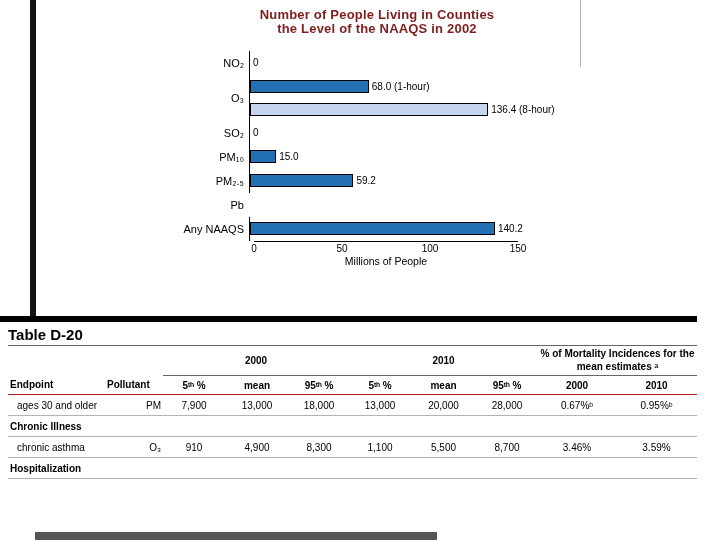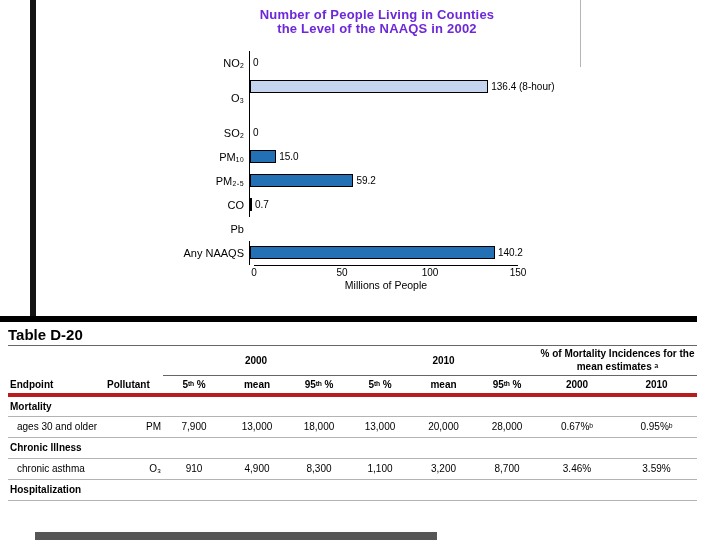--- a/index.html
+++ b/index.html
@@ -9,21 +9,21 @@
 
   
   .left-strip { position:absolute; left:30px; top:0; width:6px; height:316px; background:#141414; }
   .edge-line  { position:absolute; left:580px; top:0; width:1px; height:67px; background:#b5b5b5; }
   .divider    { position:absolute; left:0; top:316px; width:697px; height:6px; background:#000; }
   .bottom-strip { position:absolute; left:35px; top:532px; width:402px; height:8px; background:#565656; }
 
   
   .chart { position:absolute; left:167px; top:8px; width:452px; }
   .chart-title { width:420px; text-align:center; font-weight:bold; font-size:13px;
-                 line-height:1.1; color:#6d28d9; letter-spacing:.2px; margin-bottom:14px; }
+                 line-height:1.1; color:#7f1d1d; letter-spacing:.2px; margin-bottom:14px; }
   .crow { display:flex; align-items:center; height:24px; }
   .crow.tall { height:46px; }
   .cat { width:82px; padding-right:5px; text-align:right; font-size:11px; flex-shrink:0; }
   .plot { align-self:stretch; width:263px; border-left:1px solid #000;
           display:flex; flex-direction:column; justify-content:center; }
   .crow.tall .plot { justify-content:space-between; padding:5px 0; }
   .barline { display:flex; align-items:center; height:13px; }
   .bar { height:13px; background:var(--bar-dark,#2470b4); border:1px solid #000; flex-shrink:0; }
   .bar.light { background:var(--bar-light,#c6d5ef); }
   .bval { font-size:10px; padding-left:3px; white-space:nowrap; flex-shrink:0; }
@@ -34,21 +34,21 @@
   
   .tsec { position:absolute; left:8px; top:326px; width:689px; }
   .tnum { font-weight:bold; font-size:15px; margin-bottom:2px; }
   .tcap { font-weight:bold; font-size:10.5px; line-height:1.5; margin-bottom:5px; }
   table.dt { border-collapse:collapse; width:689px; table-layout:fixed; border-top:1px solid #666; }
   .dt th, .dt td { font-size:10px; }
   .grow th { font-weight:bold; text-align:center; vertical-align:middle; padding:2px; }
   .gh-span { border-bottom:1px solid #666; }
   .gh-baseline { font-size:9.5px; line-height:1.25; }
   .hrow th { font-weight:bold; text-align:center; padding:3px 2px; height:19px;
-             border-bottom:4px solid #b91c1c; vertical-align:middle; }
+             border-bottom:1px solid #b91c1c; vertical-align:middle; }
   .hrow th.tl { text-align:left; padding-left:2px; }
   .dt tbody td { text-align:center; height:21px; vertical-align:middle;
                  border-bottom:1px solid #b3b3b3; padding:0 2px; }
   .dt tbody td.ep  { text-align:left; padding-left:9px; }
   .dt tbody td.pol { text-align:right; padding-left:4px; }
   .dt tbody tr.section td.ep { font-weight:bold; padding-left:2px; }
 </style>
 </head>
 <body>
 
@@ -72,20 +72,24 @@
 
             <span class="bval">0</span>
           </div>
         </div>
       </div>
 
       <div class="crow tall">
         <span class="cat">O₃</span>
         <div class="plot">
           <div class="barline">
+            <div class="bar" style="width: 45.3333%;"></div>
+            <span class="bval">68.0 (1-hour)</span>
+          </div>
+          <div class="barline">
             <div class="bar light" style="width: 90.9333%;"></div>
             <span class="bval">136.4 (8-hour)</span>
           </div>
         </div>
       </div>
 
       <div class="crow">
         <span class="cat">SO₂</span>
         <div class="plot">
           <div class="barline">
@@ -108,29 +112,20 @@
       <div class="crow">
         <span class="cat">PM₂.₅</span>
         <div class="plot">
           <div class="barline">
             <div class="bar" style="width: 39.4667%;"></div>
             <span class="bval">59.2</span>
           </div>
         </div>
       </div>
 
-      <div class="crow">
-        <span class="cat">CO</span>
-        <div class="plot">
-          <div class="barline">
-            <div class="bar" style="width: 0.466667%;"></div>
-            <span class="bval">0.7</span>
-          </div>
-        </div>
-      </div>
 
       <div class="crow">
         <span class="cat">Pb</span>
       </div>
 
       <div class="crow">
         <span class="cat">Any NAAQS</span>
         <div class="plot">
           <div class="barline">
             <div class="bar" style="width: 93.4667%;"></div>
@@ -181,32 +176,20 @@
           <th>mean</th>
           <th>95ᵗʰ %</th>
           <th>5ᵗʰ %</th>
           <th>mean</th>
           <th>95ᵗʰ %</th>
           <th>2000</th>
           <th>2010</th>
         </tr>
       </thead>
       <tbody>
-        <tr class="section">
-          <td class="ep">Mortality</td>
-          <td class="pol"></td>
-          <td></td>
-          <td></td>
-          <td></td>
-          <td></td>
-          <td></td>
-          <td></td>
-          <td></td>
-          <td></td>
-        </tr>
         <tr>
           <td class="ep">ages 30 and older</td>
           <td class="pol">PM</td>
           <td>7,900</td>
           <td>13,000</td>
           <td>18,000</td>
           <td>13,000</td>
           <td>20,000</td>
           <td>28,000</td>
           <td>0.67%ᵇ</td>
@@ -224,21 +207,21 @@
           <td></td>
           <td></td>
         </tr>
         <tr>
           <td class="ep">chronic asthma</td>
           <td class="pol">O₃</td>
           <td>910</td>
           <td>4,900</td>
           <td>8,300</td>
           <td>1,100</td>
-          <td>3,200</td>
+          <td>5,500</td>
           <td>8,700</td>
           <td>3.46%</td>
           <td>3.59%</td>
         </tr>
         <tr class="section">
           <td class="ep">Hospitalization</td>
           <td class="pol"></td>
           <td></td>
           <td></td>
           <td></td>

